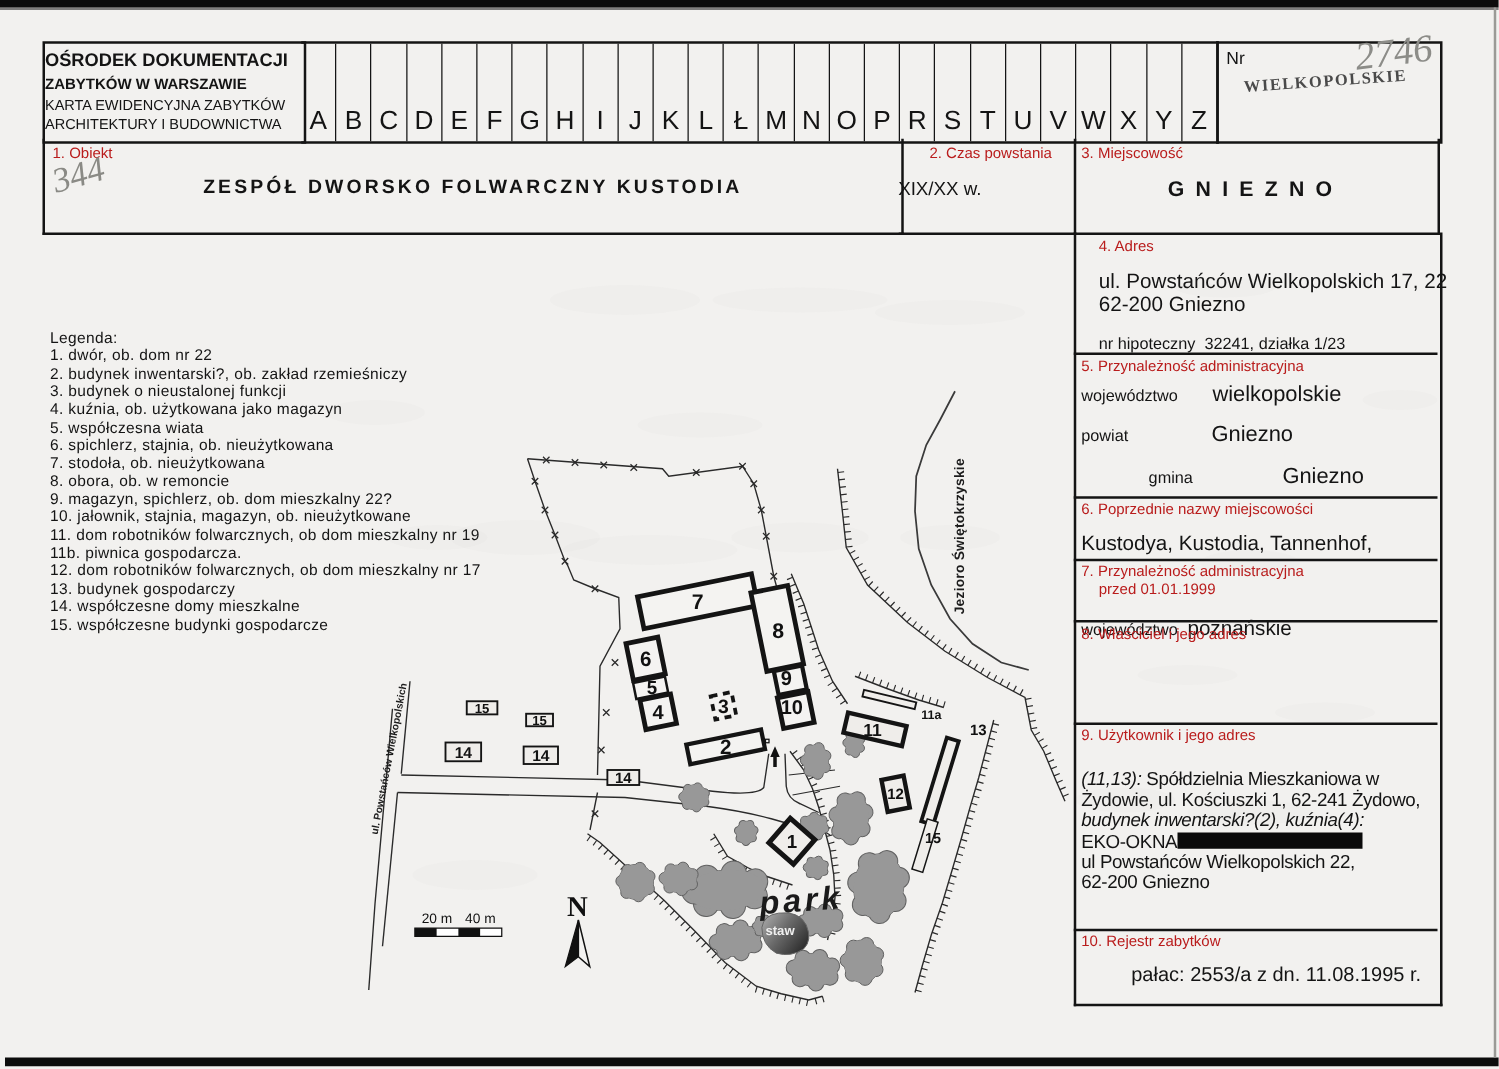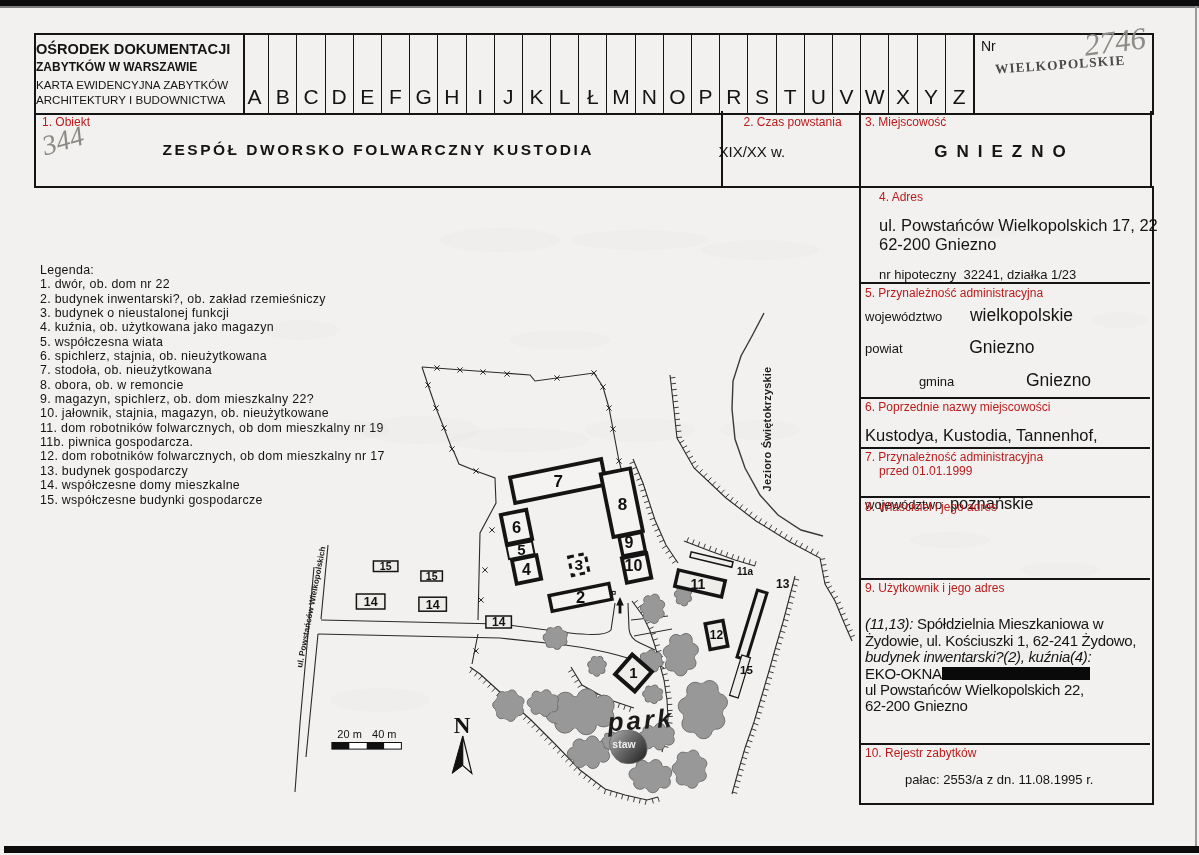--- a/index.html
+++ b/index.html
@@ -124,21 +124,21 @@
     <i>budynek inwentarski?(2), kuźnia(4):</i><br>
     EKO-OKNA<span style="display:inline-block;width:148px;height:13px;background:#0a0a0a;vertical-align:-1px;"></span><br>
     ul Powstańców Wielkopolskich 22,<br>
     62-200 Gniezno
   </div>
 </div>
 <div class="abs" style="left:859px;top:743px;width:291px;border-top:2px solid #141414;"></div>
 
 <div class="abs" style="left:865px;top:746px;width:280px;">
   <div class="lbl">10. Rejestr zabytków</div>
-  <div style="font-size:13px;margin-top:12px;margin-left:40px;">pałac: 2553/a z dn. 11.08.1995 r.</div>
+  <div style="font-size:16px;margin-top:12px;margin-left:40px;">pałac: 2553/a z dn. 11.08.1995 r.</div>
 </div>
 
 <div class="abs" style="left:40px;top:263px;width:460px;font-size:12.4px;line-height:14.35px;letter-spacing:.3px;">
 <div>Legenda:</div>
     <div>1. dwór, ob. dom nr 22</div>
     <div>2. budynek inwentarski?, ob. zakład rzemieśniczy</div>
     <div>3. budynek o nieustalonej funkcji</div>
     <div>4. kuźnia, ob. użytkowana jako magazyn</div>
     <div>5. współczesna wiata</div>
     <div>6. spichlerz, stajnia, ob. nieużytkowana</div>

